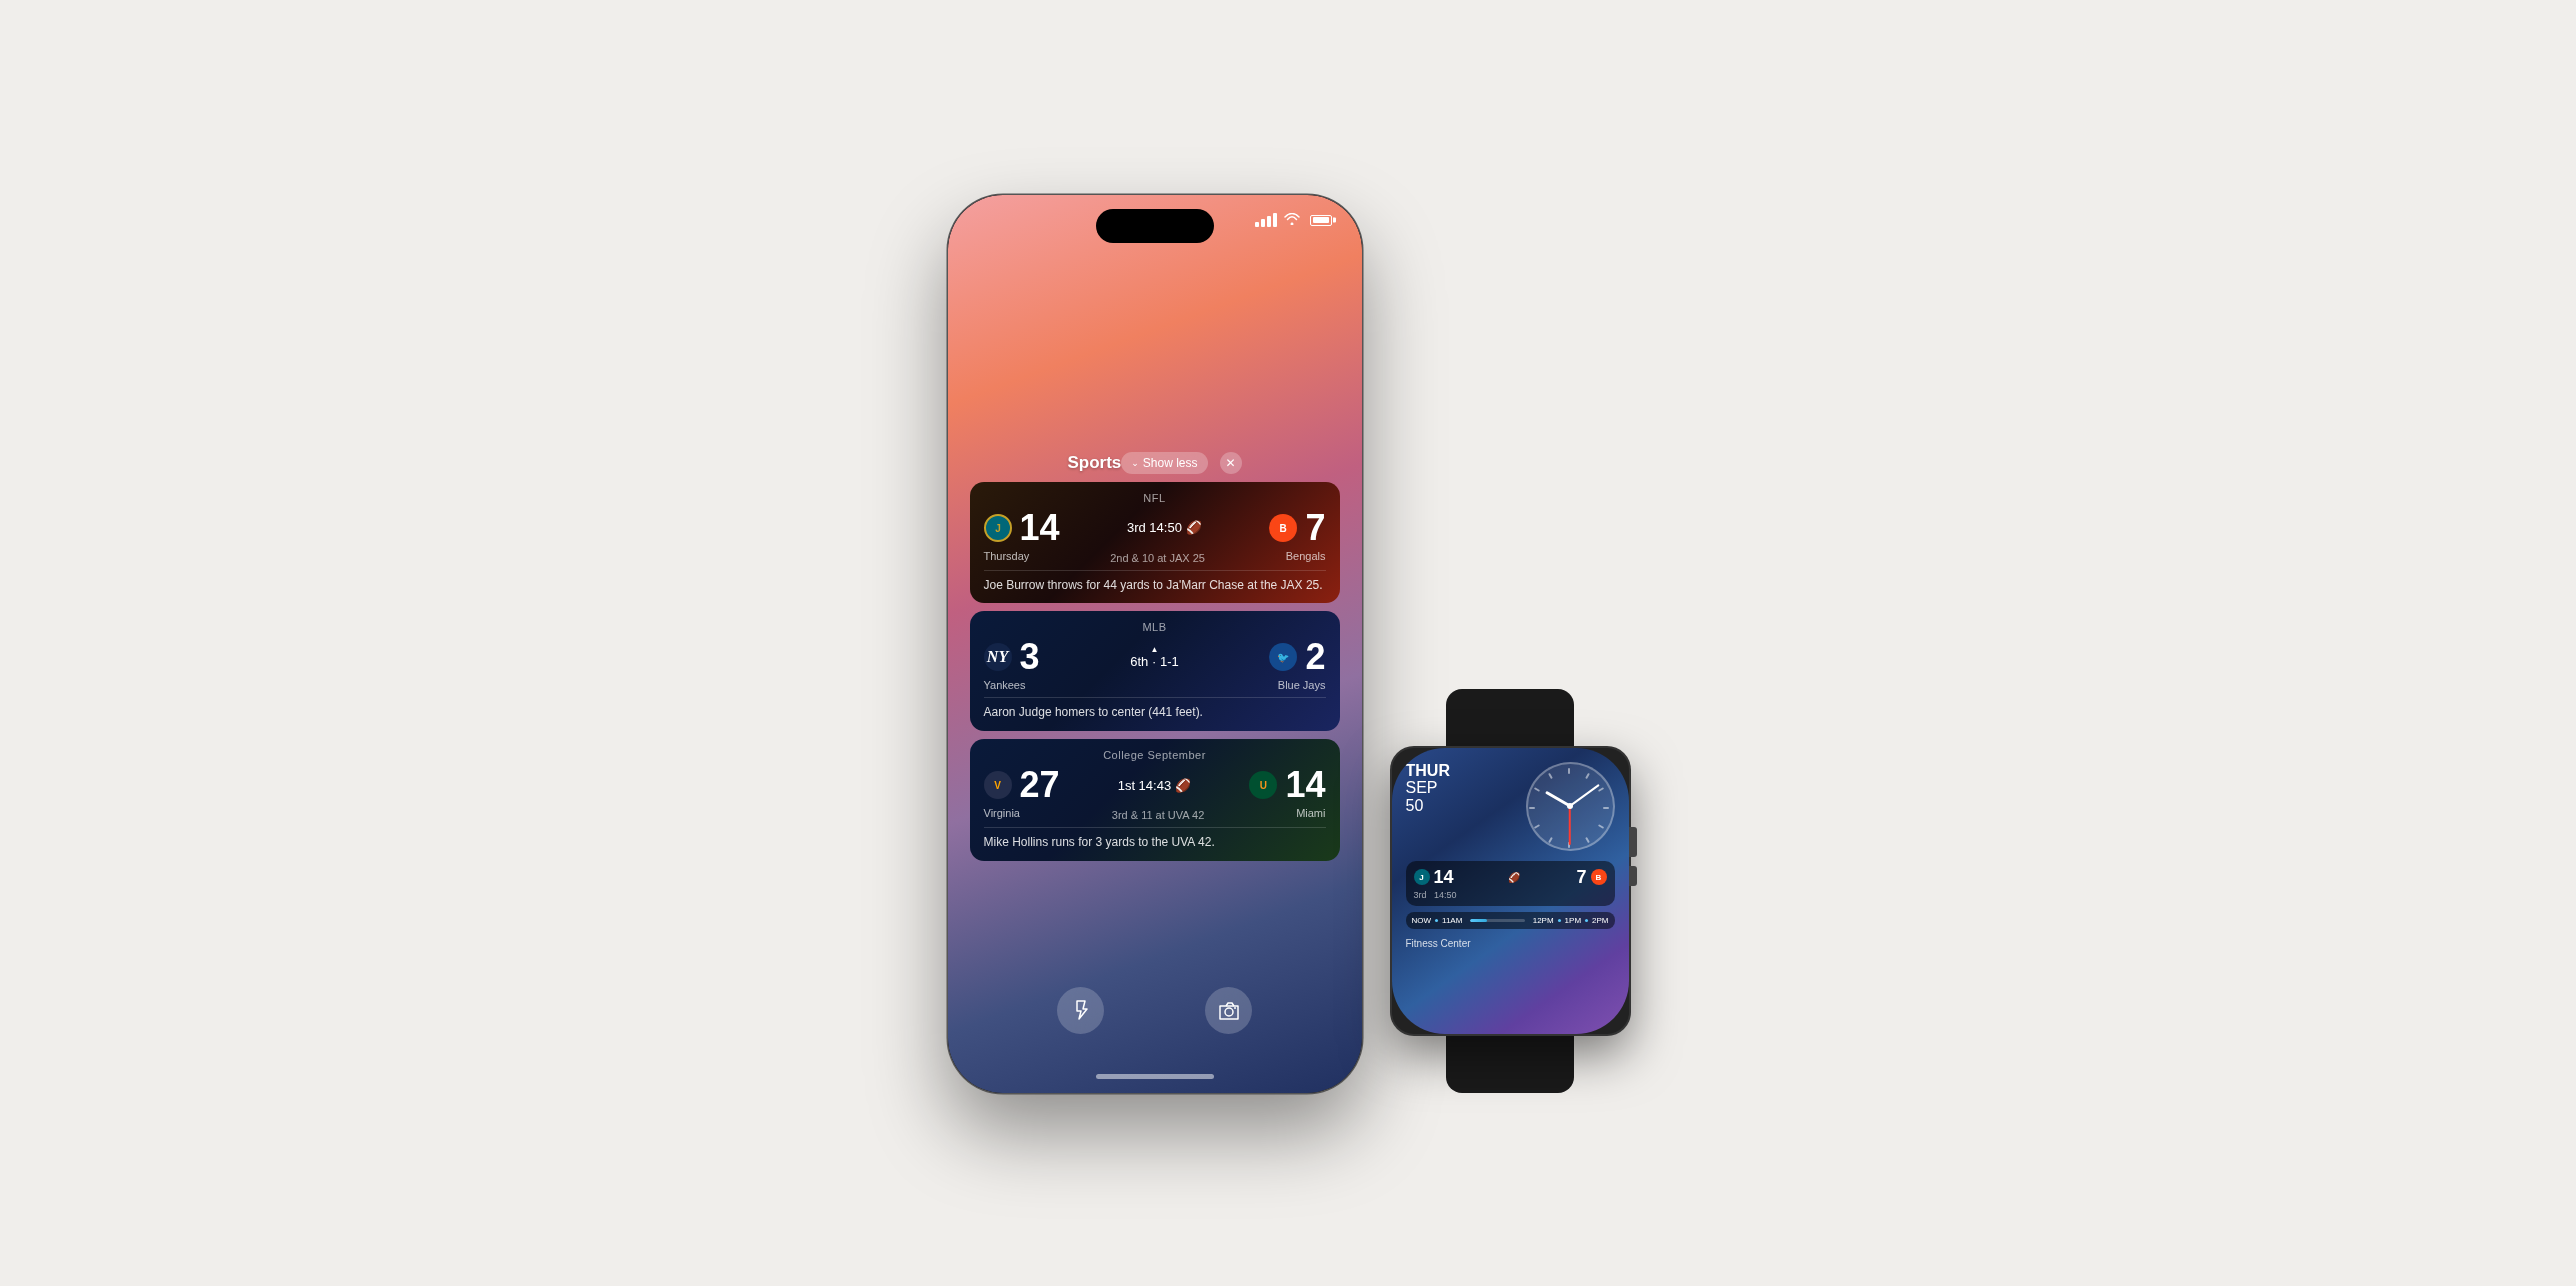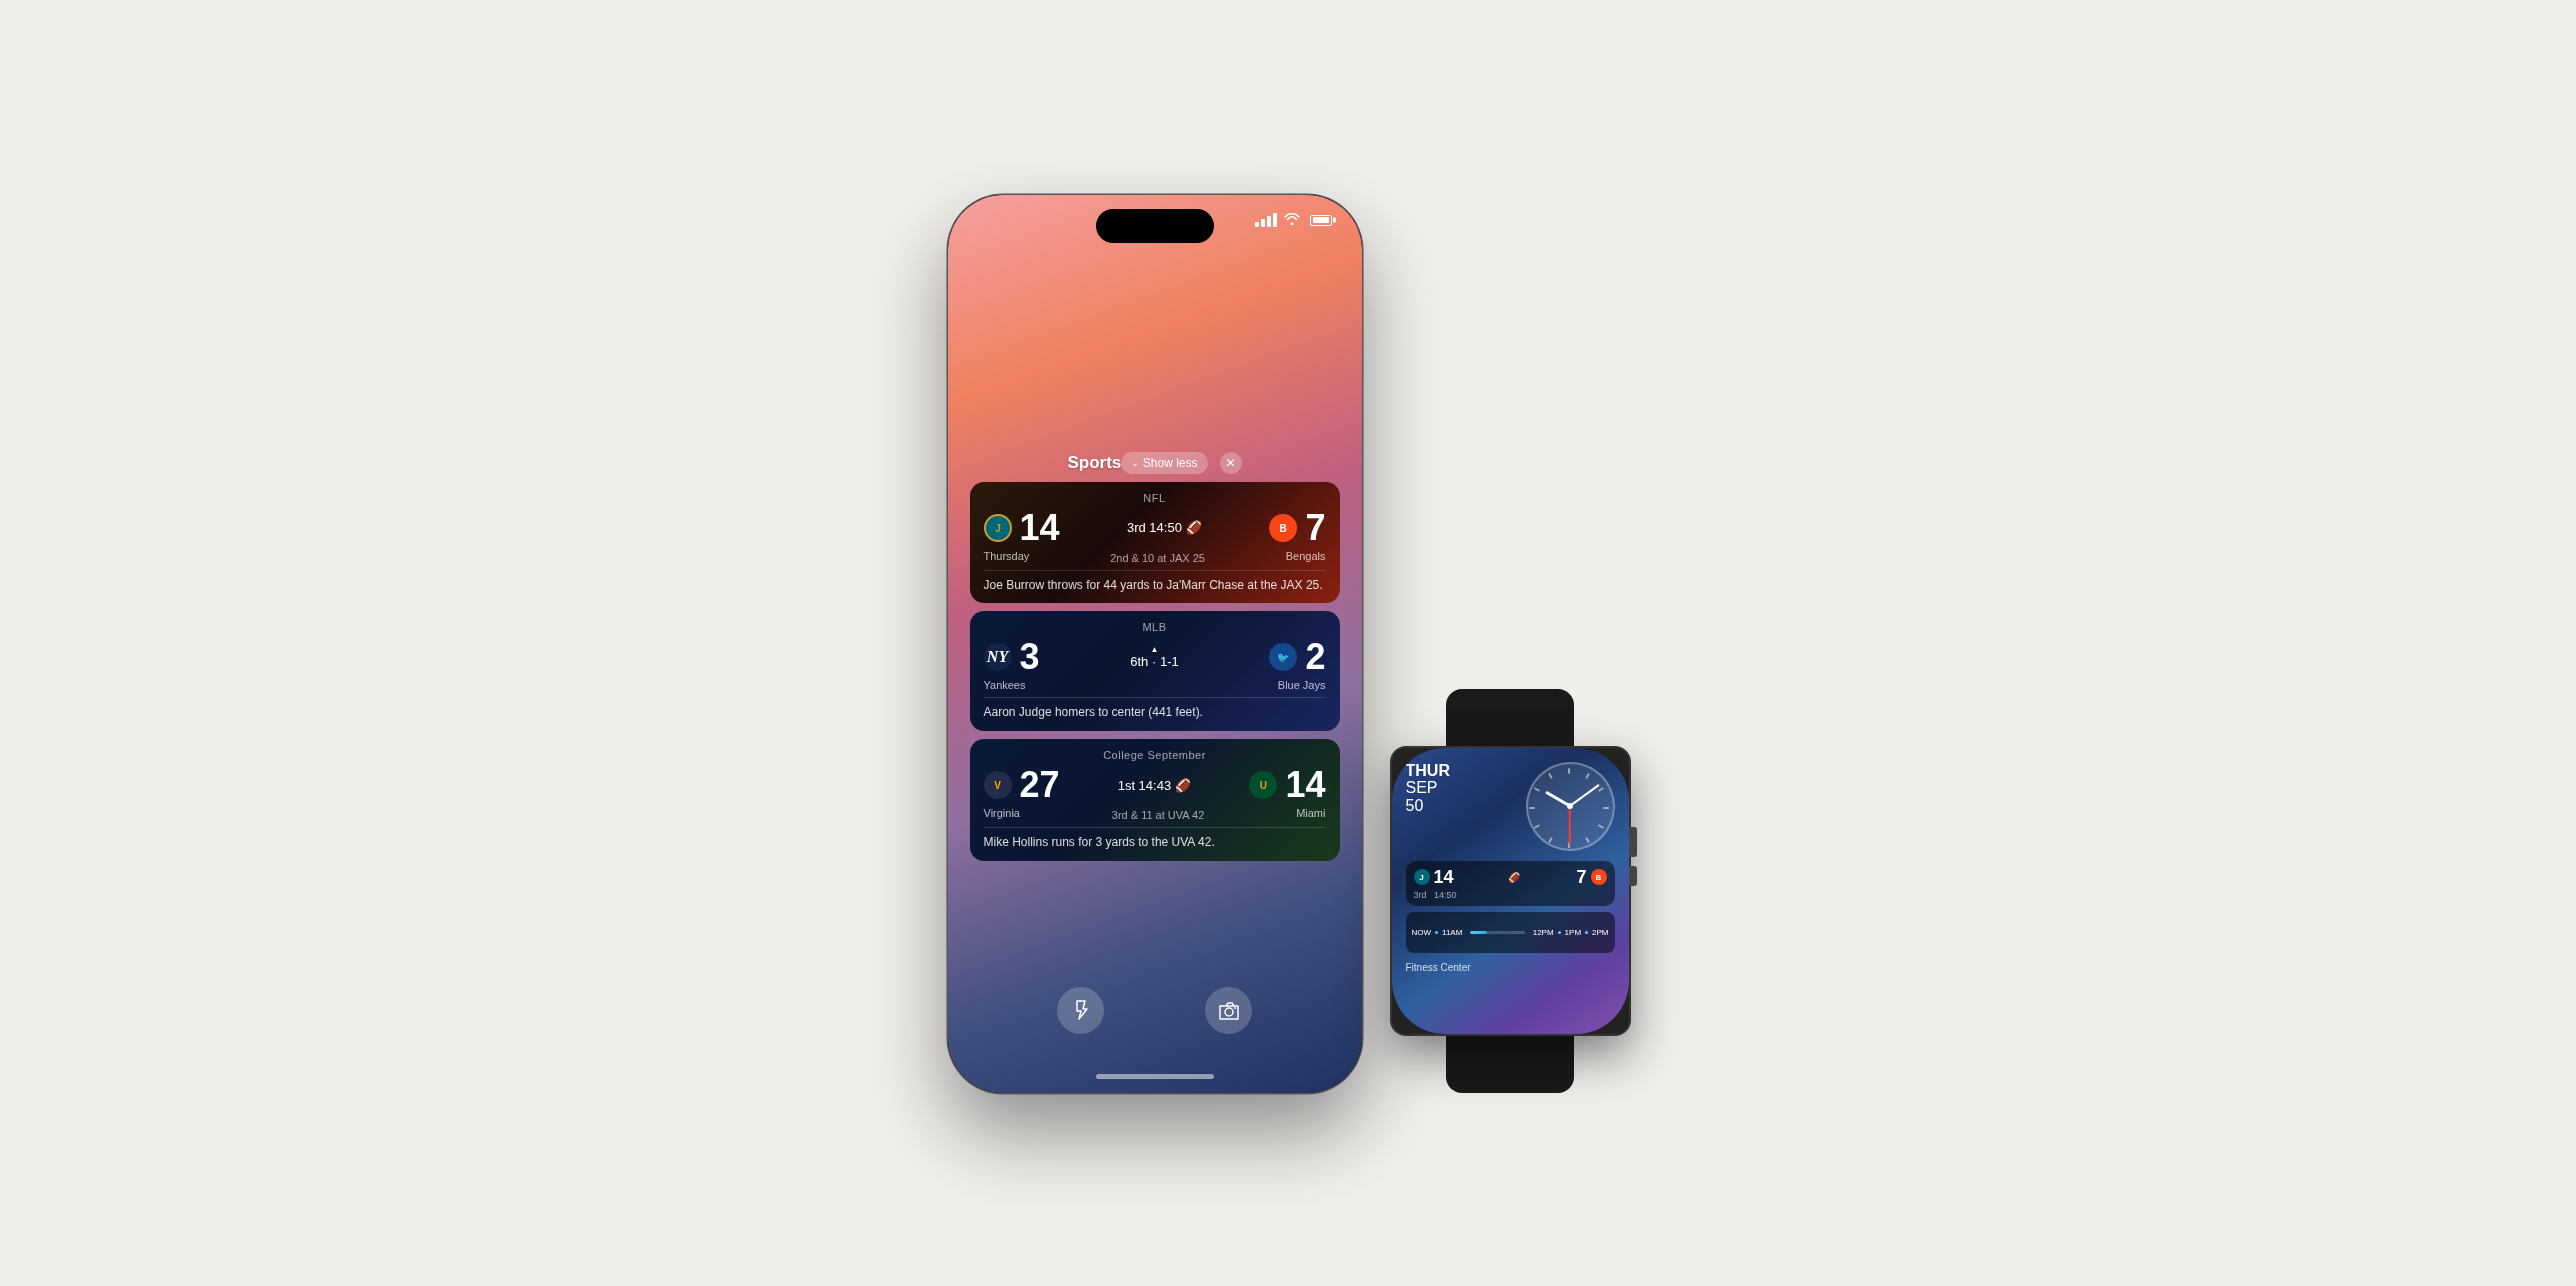--- a/index.html
+++ b/index.html
@@ -398,21 +398,21 @@
       height: 69px;
       background: #1a1a1a;
       border-radius: 0 0 16px 16px;
       z-index: 1;
     }
 
     .watch-case {
       position: absolute;
       top: 0; left: 0; right: 0; bottom: 0;
       background: #222;
-      border-radius: 14px;
+      border-radius: 22px;
       box-shadow:
         0 0 0 2px #333,
         0 20px 49px rgba(0,0,0,0.5);
       overflow: hidden;
       z-index: 2;
     }
 
     .watch-crown {
       position: absolute;
       right: -8px;
@@ -580,21 +580,21 @@
       margin-top: 2px;
     }
     .comp-football-icon {
       font-size: 10px;
     }
 
     
     .schedule-bar {
       background: rgba(0,0,0,0.5);
       border-radius: 8px;
-      padding: 16px 6px;
+      padding: 4px 6px;
       margin-top: 6px;
       display: flex;
       align-items: center;
       gap: 4px;
     }
     .schedule-time {
       color: white;
       font-size: 8px;
       font-weight: 500;
     }

